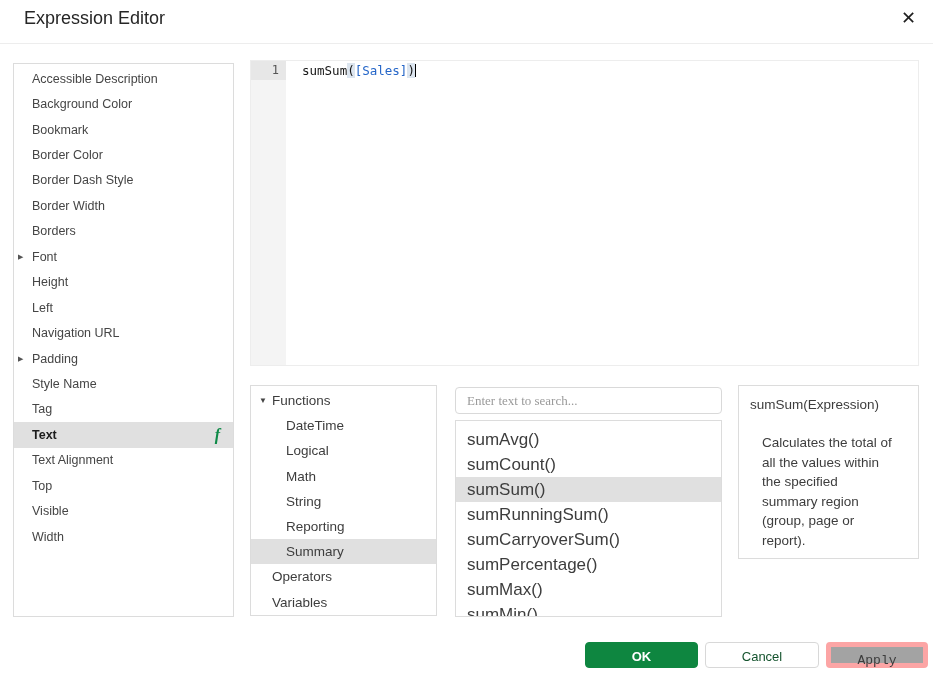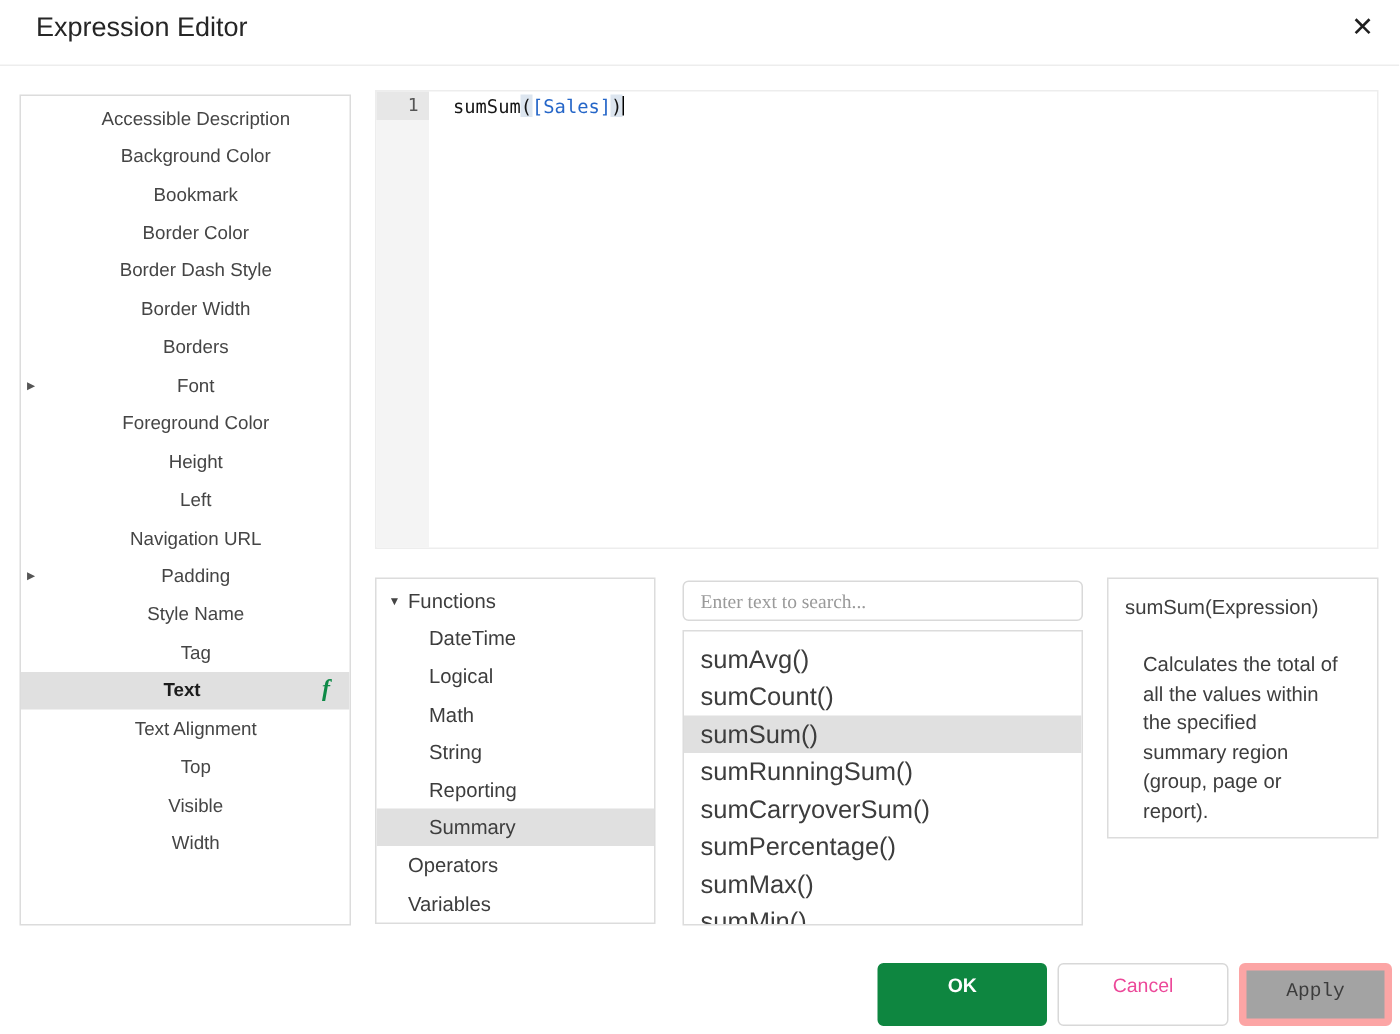--- a/index.html
+++ b/index.html
@@ -9,21 +9,21 @@
   
   .title{position:absolute;left:24px;top:8px;font-size:18px;color:#262626;}
   .close{position:absolute;right:17px;top:6px;font-size:18px;color:#1f1f1f;cursor:pointer;line-height:24px;}
   .header-line{position:absolute;left:0;top:43px;width:933px;height:1px;background:#ededed;}
 
   
   .props{position:absolute;left:13px;top:63px;width:221px;height:554px;border:1px solid #dcdcdc;
          box-sizing:border-box;padding-top:2px;overflow:hidden;background:#fff;}
   .prop-row{height:25.45px;display:flex;align-items:center;font-size:12.5px;color:#454545;cursor:pointer;}
   .prop-row .arrow{width:14px;flex:none;font-size:7px;color:#555;padding-left:4px;}
-  .prop-row .lbl{flex:1;padding-right:4px;white-space:nowrap;text-align:center;}
+  .prop-row .lbl{flex:1;padding-right:4px;white-space:nowrap;}
   .prop-row.selected{background:#e0e0e0;color:#1c1c1c;font-weight:bold;}
   .prop-row .fx{font-family:"Liberation Serif",serif;font-style:italic;font-weight:bold;
                 color:#0e8a47;font-size:16px;padding-right:13px;line-height:1;}
 
   
   .editor{position:absolute;left:250px;top:60px;width:669px;height:306px;border:1px solid #ededed;
           box-sizing:border-box;background:#fff;font-family:"DejaVu Sans Mono","Liberation Mono",monospace;}
   .gutter{position:absolute;left:0;top:0;width:35px;height:100%;background:#f4f4f4;}
   .gutter .ln{height:19px;line-height:19px;background:#e7e7e7;color:#555;text-align:right;
               padding-right:7px;font-size:12px;}
@@ -53,24 +53,24 @@
   .flist-row{height:25px;line-height:25px;font-size:17px;color:#3d3d3d;padding-left:11px;cursor:pointer;}
   .flist-row.selected{background:#e0e0e0;}
 
   
   .desc{position:absolute;left:738px;top:385px;width:181px;height:174px;border:1px solid #dcdcdc;
         box-sizing:border-box;padding:9px 11px;font-size:13.5px;color:#3d3d3d;background:#fff;}
   .desc .sig{margin:0 0 19px 0;line-height:19px;}
   .desc .body{margin:12px;line-height:19.5px;}
 
   
-  .btn{position:absolute;top:642px;height:42px;border-radius:4px;font-size:13px;box-sizing:border-box;
+  .btn{position:absolute;top:642px;height:26px;border-radius:4px;font-size:13px;box-sizing:border-box;
        text-align:center;line-height:28px;cursor:pointer;font-family:"Liberation Sans",sans-serif;}
   .btn-ok{left:585px;width:113px;background:#0e8640;border:1px solid #0e8640;color:#fff;font-weight:bold;}
-  .btn-cancel{left:705px;width:114px;background:#fff;border:1px solid #d8d8d8;color:#ec4899;}
+  .btn-cancel{left:705px;width:114px;background:#fff;border:1px solid #d8d8d8;color:#14532d;}
   .btn-apply{left:826px;width:102px;background:#a3a3a3;border:5px solid #fca5a5;color:#3c3c3c;font-family:Liberation Mono, monospace;}
 </style>
 </head>
 <body>
 
 <div class="dialog">
 
   <div class="title">Expression Editor</div>
   <div class="close">✕</div>
   <div class="header-line"></div>
@@ -100,24 +100,20 @@
         <span class="arrow"></span>
         <span class="lbl">Border Width</span>
       </div>
       <div class="prop-row">
         <span class="arrow"></span>
         <span class="lbl">Borders</span>
       </div>
       <div class="prop-row">
         <span class="arrow">▶</span>
         <span class="lbl">Font</span>
-      </div>
-      <div class="prop-row">
-        <span class="arrow"></span>
-        <span class="lbl">Foreground Color</span>
       </div>
       <div class="prop-row">
         <span class="arrow"></span>
         <span class="lbl">Height</span>
       </div>
       <div class="prop-row">
         <span class="arrow"></span>
         <span class="lbl">Left</span>
       </div>
       <div class="prop-row">

